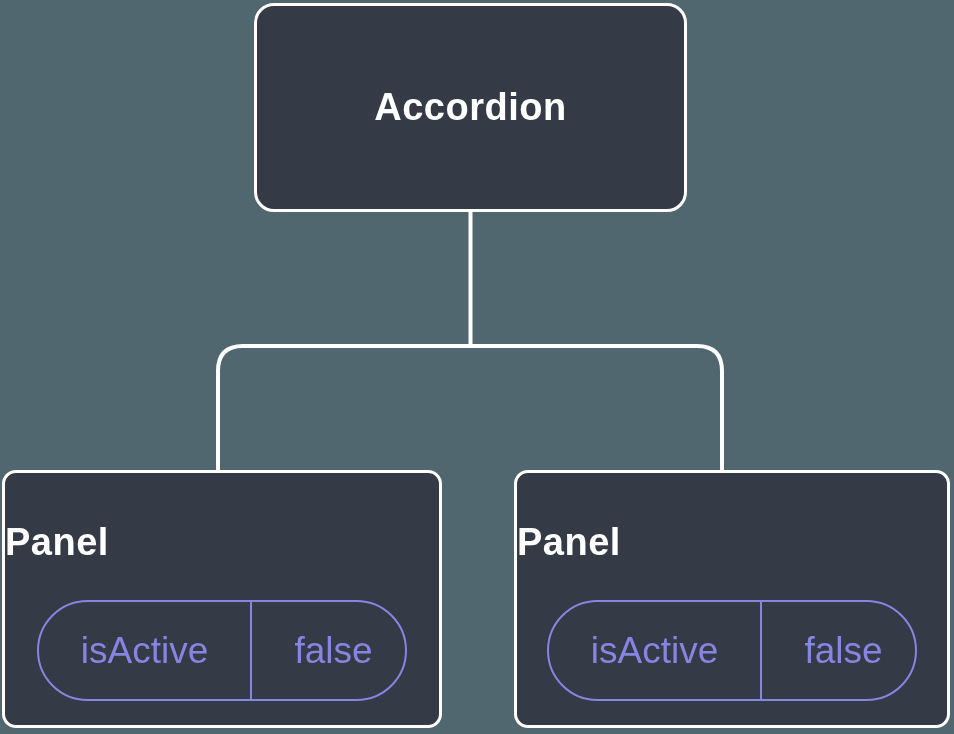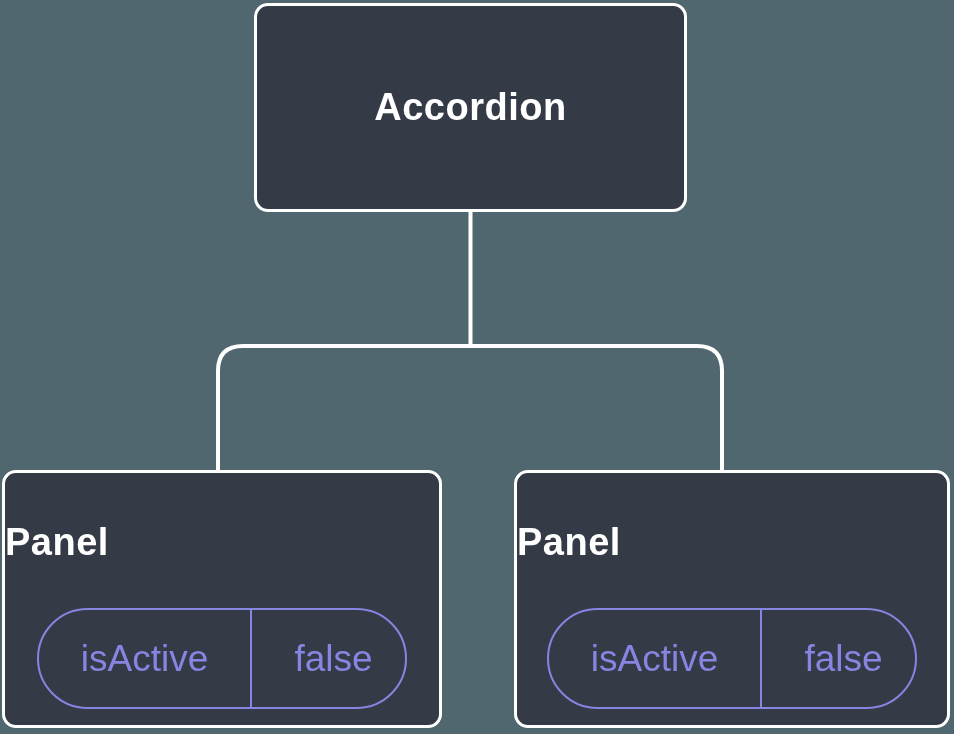--- a/index.html
+++ b/index.html
@@ -38,41 +38,42 @@
     border: 3px solid var(--node-border);
     border-radius: 14px;
     color: var(--node-text);
   }
   .node-root {
     left: 254px; top: 3px;
     width: 433px; height: 209px;
     display: flex;
     align-items: center;
     justify-content: center;
+    border-radius: 20px;
   }
   .node-label {
     font-size: 38px;
     font-weight: 600;
     letter-spacing: 0.5px;
   }
   .node-panel-left  { left: 2px;   top: 470px; width: 440px; height: 258px; }
   .node-panel-right { left: 514px; top: 470px; width: 436px; height: 258px; }
   .panel-title {
     position: absolute;
     top: 46px; left: 0; right: 0;
     text-align: left;
     font-size: 38px;
     font-weight: 600;
     line-height: 46px;
     letter-spacing: 0.5px;
   }
   .state-pill {
     position: absolute;
     top: 119px; left: 0; right: 0;
-    margin: 16px auto;
+    margin: 8px auto;
     width: 370px; height: 101px;
     border: 2.5px solid var(--state-accent);
     border-radius: 51px;
     display: flex;
     align-items: stretch;
     color: var(--state-accent);
     font-size: 37px;
   }
   .state-cell {
     display: flex;

